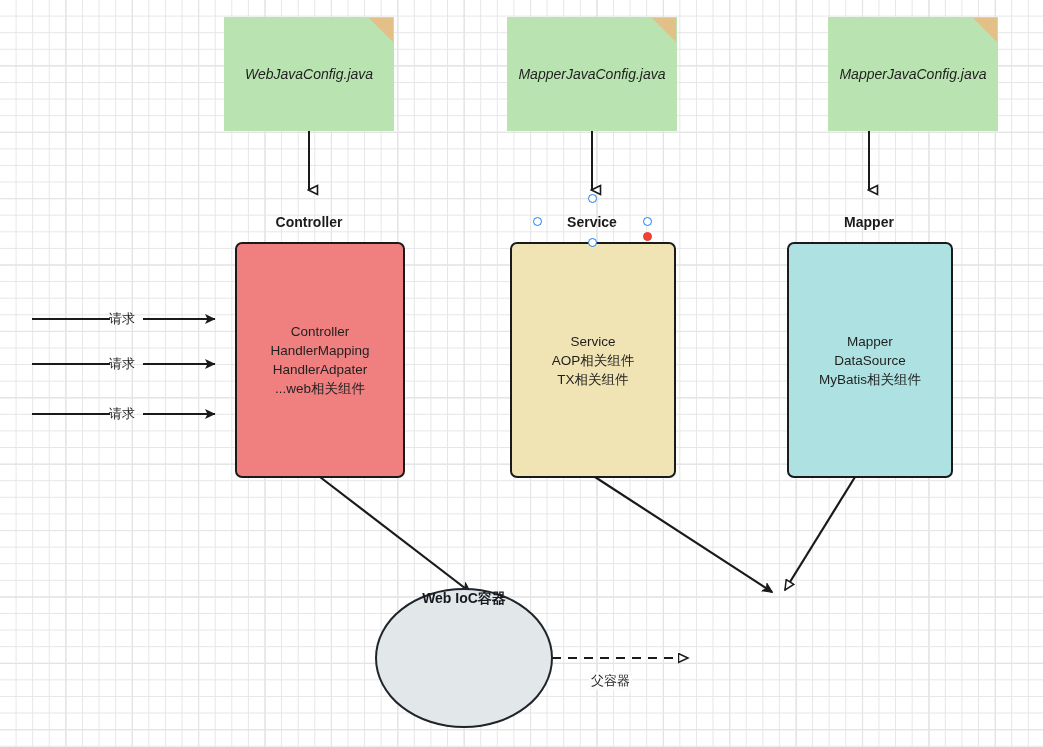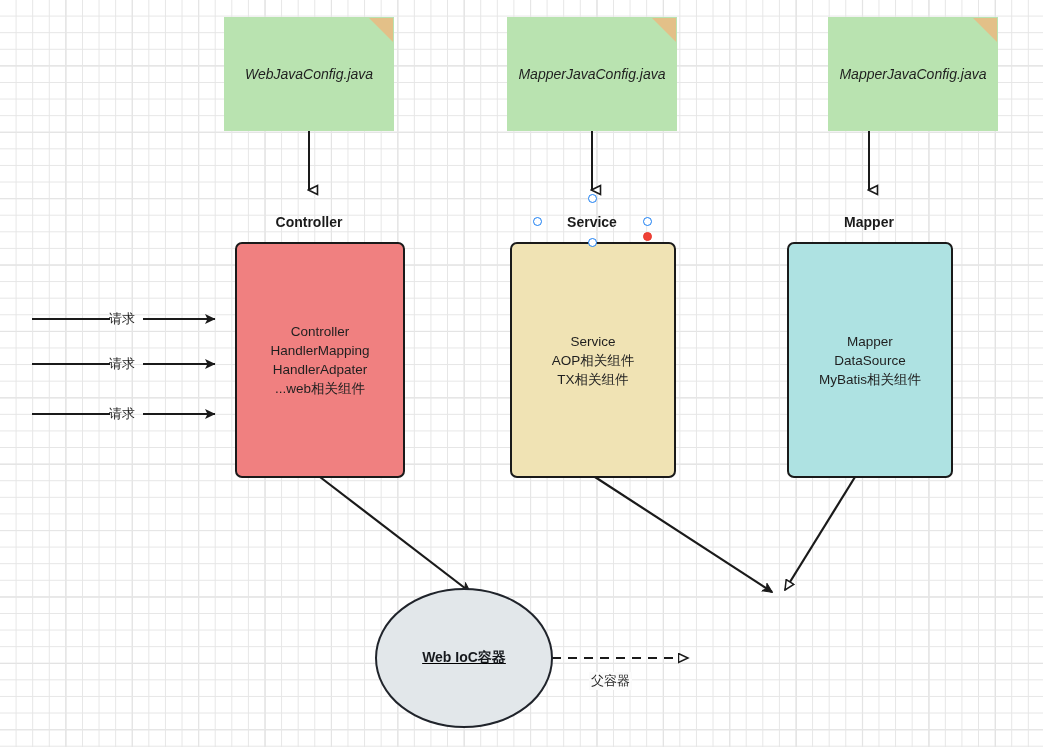--- a/index.html
+++ b/index.html
@@ -83,23 +83,21 @@
   }
 
   
   .ioc {
     position: absolute;
     box-sizing: border-box;
     border: 2px solid #20242b;
     border-radius: 50%;
     background: #e2e7ea;
     display: flex;
-    align-items: center;
     justify-content: center;
-    text-decoration: underline;
   }
   .ioc .ioc-label {
     font-size: 14px;
     font-weight: bold;
     color: #16191d;
     white-space: nowrap;
   }
 
   
   .req-row {

